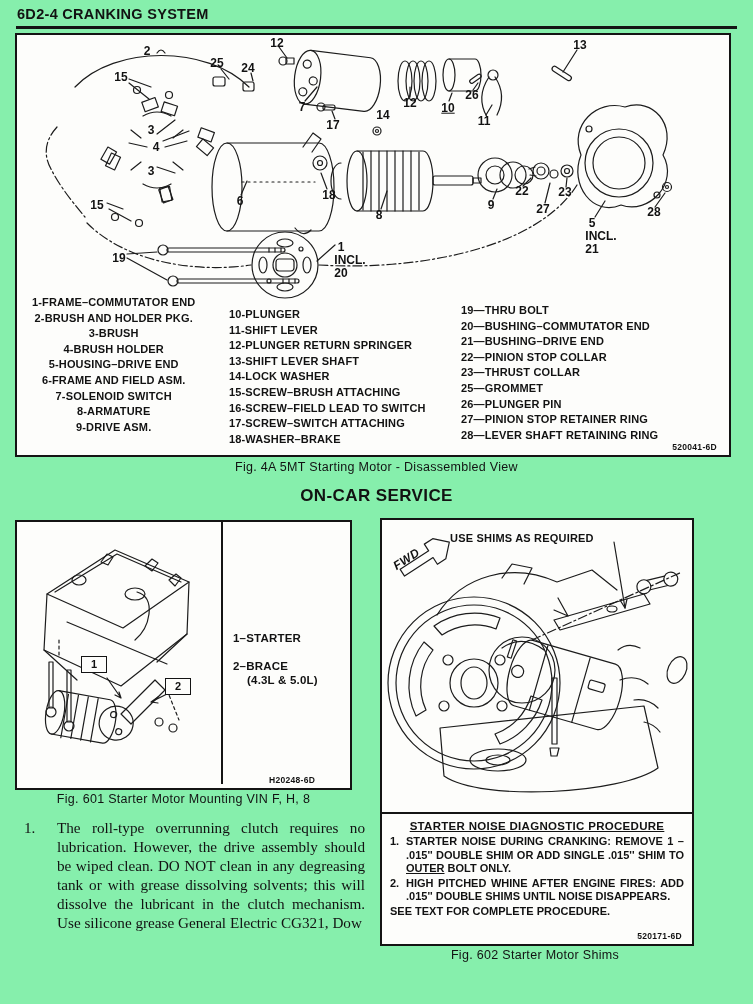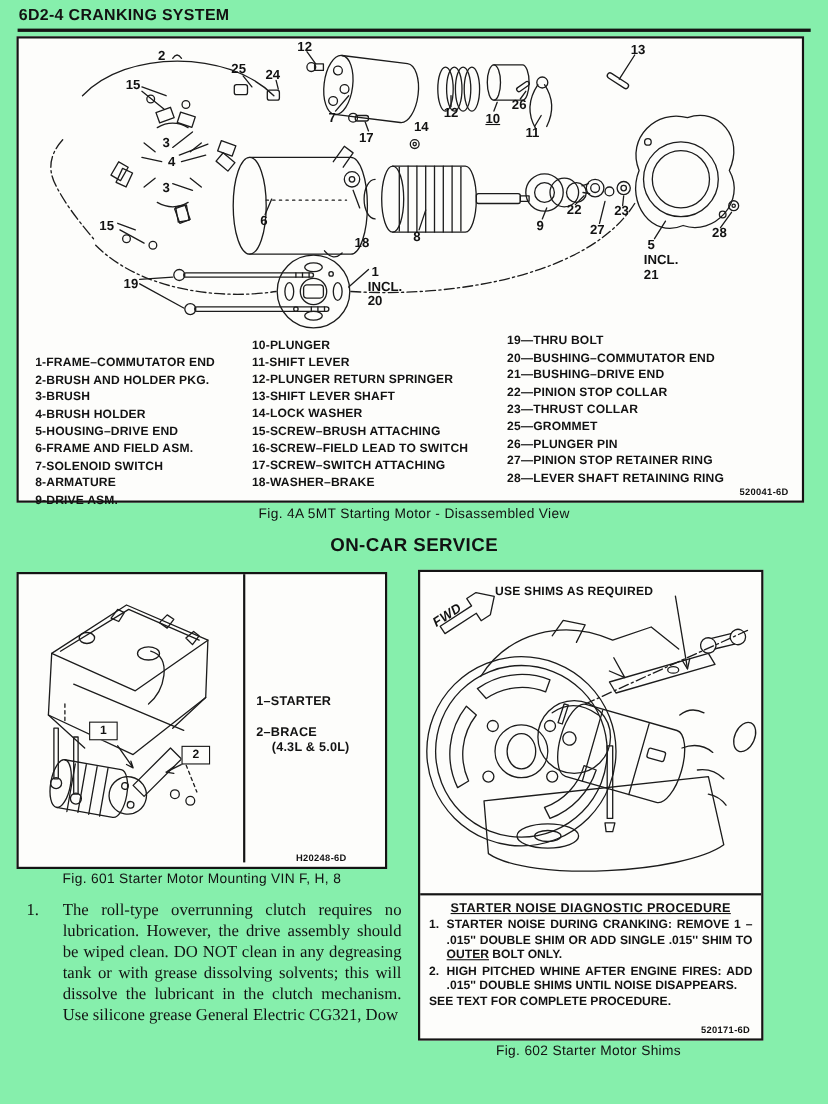--- a/index.html
+++ b/index.html
@@ -218,37 +218,37 @@
         <span class="callout" style="left: 393px; top: 68px;">12</span>
         <span class="callout" style="left: 431px; top: 73px; text-decoration: underline;">10</span>
         <span class="callout" style="left: 455px; top: 60px;">26</span>
         <span class="callout" style="left: 467px; top: 86px;">11</span>
         <span class="callout" style="left: 563px; top: 10px;">13</span>
         <span class="callout" style="left: 134px; top: 95px;">3</span>
         <span class="callout" style="left: 139px; top: 112px;">4</span>
         <span class="callout" style="left: 134px; top: 136px;">3</span>
         <span class="callout" style="left: 80px; top: 170px;">15</span>
         <span class="callout" style="left: 223px; top: 166px;">6</span>
-        <span class="callout" style="left: 312px; top: 160px; margin-top: 26px;">18</span>
+        <span class="callout" style="left: 312px; top: 160px;">18</span>
         <span class="callout" style="left: 362px; top: 180px;">8</span>
         <span class="callout" style="left: 474px; top: 170px;">9</span>
         <span class="callout" style="left: 505px; top: 156px;">22</span>
         <span class="callout" style="left: 526px; top: 174px;">27</span>
         <span class="callout" style="left: 548px; top: 157px;">23</span>
         <span class="callout" style="left: 575px; top: 188px;">5</span>
         <span class="callout" style="left: 584px; top: 208px;">INCL.
 21</span>
         <span class="callout" style="left: 637px; top: 177px;">28</span>
         <span class="callout" style="left: 102px; top: 223px;">19</span>
         <span class="callout" style="left: 324px; top: 212px;">1</span>
         <span class="callout" style="left: 333px; top: 232px;">INCL.
 20</span>
       </div>
 
-    <div class="legend-col" style="left:15px;top:288px;">
+    <div class="legend-col" style="left:15px;top:260px;text-align:center;">
         <div>1-FRAME–COMMUTATOR END</div>
         <div>2-BRUSH AND HOLDER PKG.</div>
         <div>3-BRUSH</div>
         <div>4-BRUSH HOLDER</div>
         <div>5-HOUSING–DRIVE END</div>
         <div>6-FRAME AND FIELD ASM.</div>
         <div>7-SOLENOID SWITCH</div>
         <div>8-ARMATURE</div>
         <div>9-DRIVE ASM.</div>
       </div>

